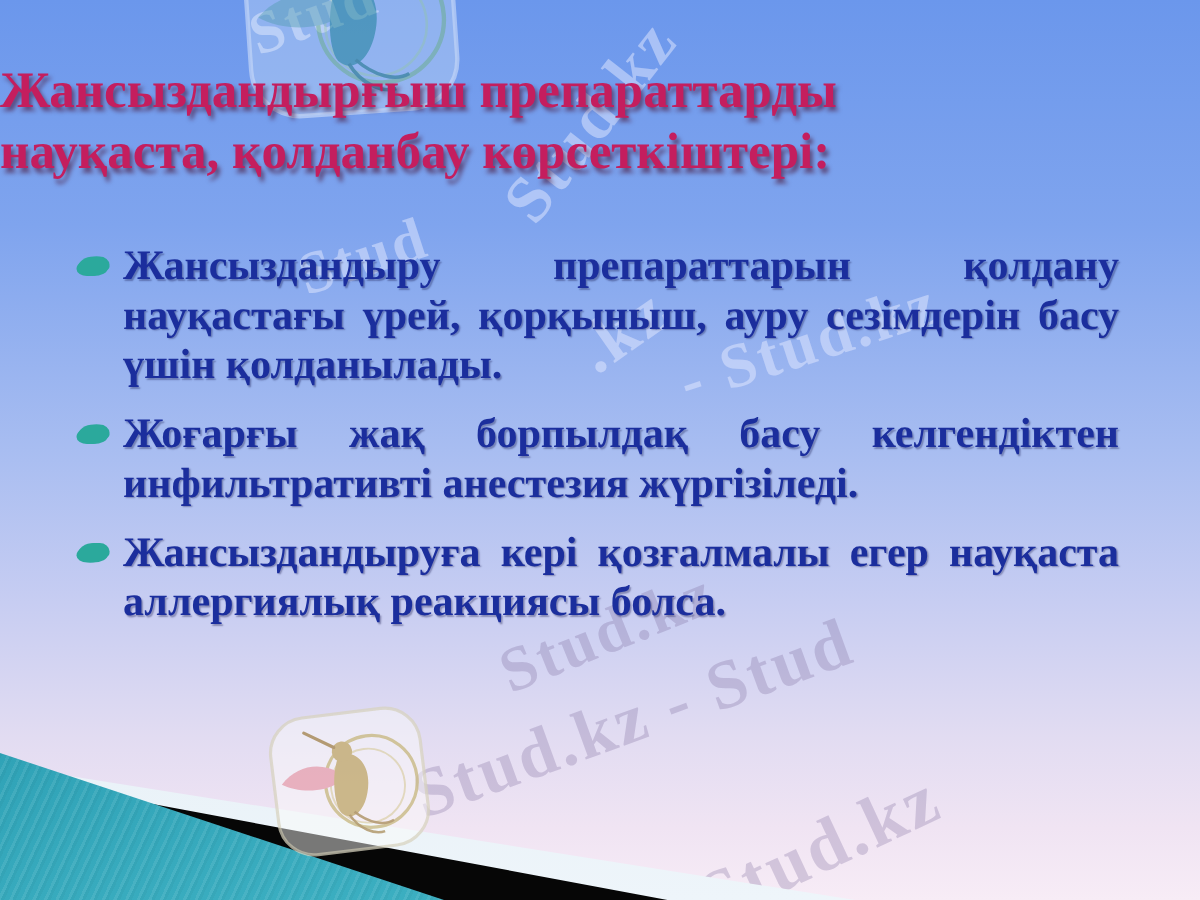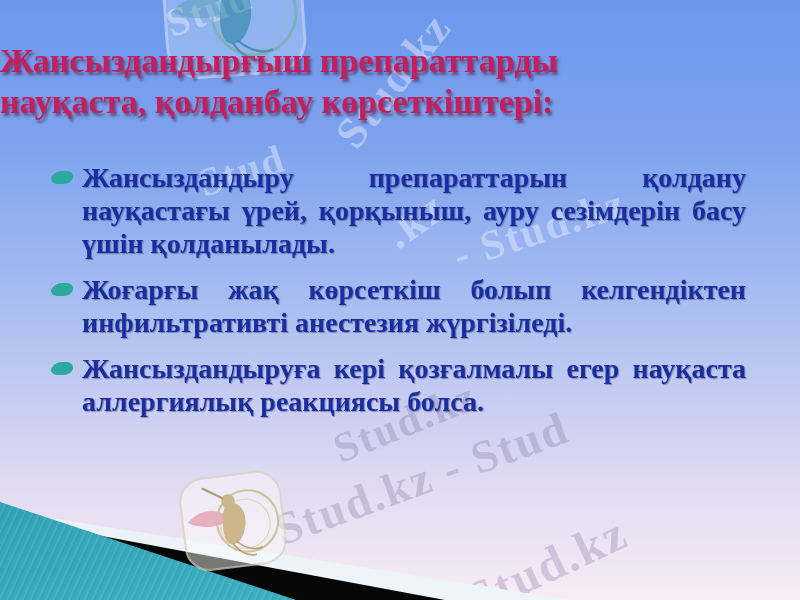--- a/index.html
+++ b/index.html
@@ -119,21 +119,21 @@
     <div>науқаста, қолданбау көрсеткіштері:</div>
   </div>
 
   <ul class="bullets">
     <li>
       <span class="blob"></span>
       <span>Жансыздандыру препараттарын қолдану науқастағы үрей, қорқыныш, ауру сезімдерін басу үшін қолданылады.</span>
     </li>
     <li>
       <span class="blob"></span>
-      <span>Жоғарғы жақ көрсеткіш болып келгендіктен инфильтративті анестезия жүргізіледі.</span>
+      <span>Жоғарғы жақ борпылдақ басу келгендіктен инфильтративті анестезия жүргізіледі.</span>
     </li>
     <li>
       <span class="blob"></span>
       <span>Жансыздандыруға кері қозғалмалы егер науқаста аллергиялық реакциясы болса.</span>
     </li>
   </ul>
 
 </div>
 
 </body></html>

